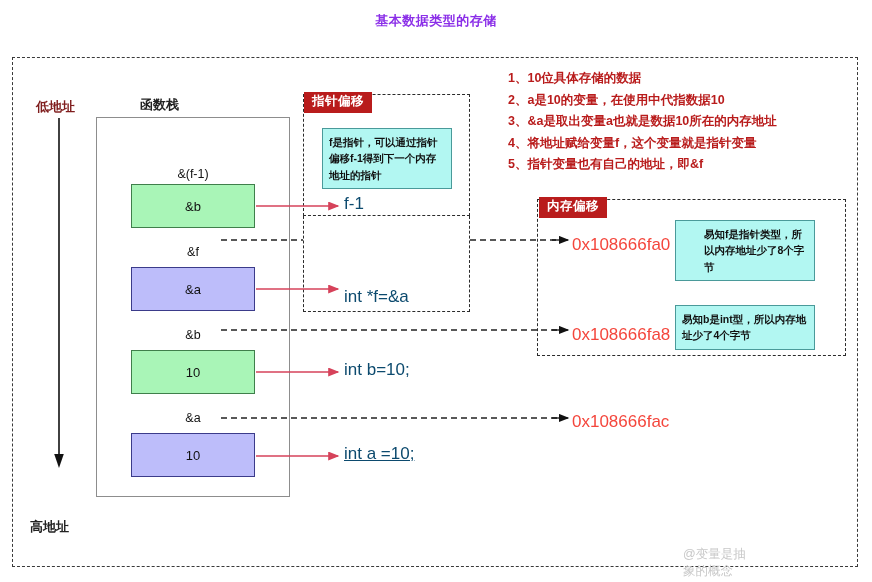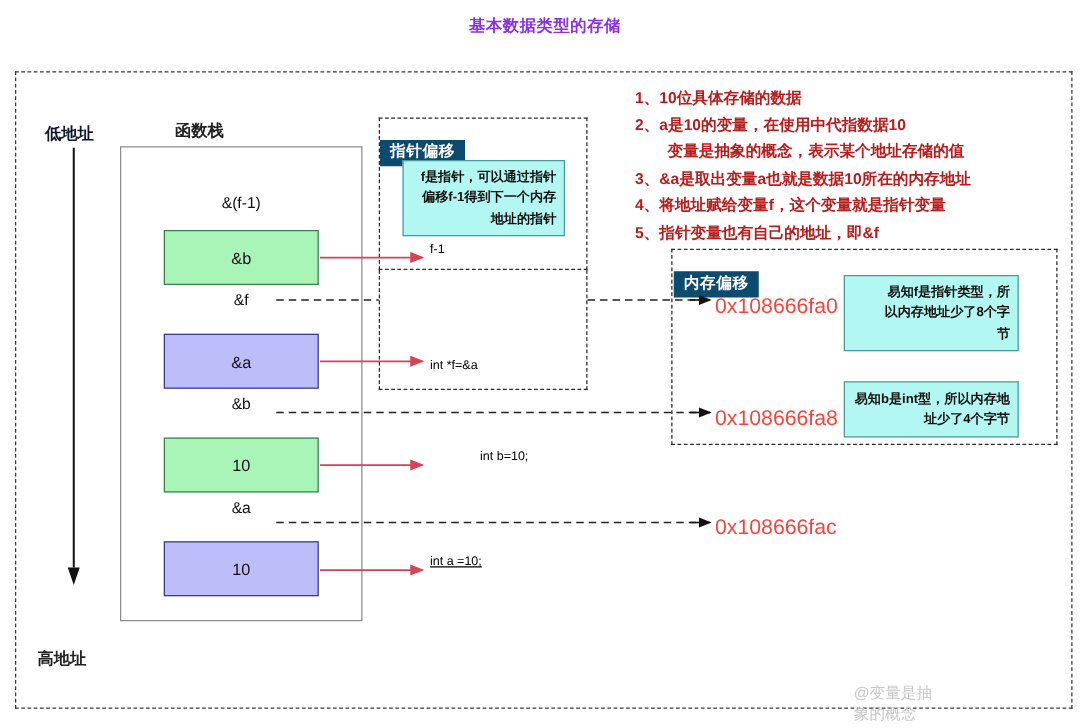--- a/index.html
+++ b/index.html
@@ -39,21 +39,21 @@
     width: 846px;
     height: 510px;
     border: 1.5px dashed #3a3a3a;
     box-sizing: border-box;
   }
 
   
   #low-address-label {
     left: 36px; top: 98px;
     font-size: 13px;
-    color: #0f172a;
+    color: #7f1d1d;
     font-weight: bold;
   }
   #high-address-label {
     left: 30px; top: 518px;
     font-size: 13px;
     color: #222;
     font-weight: bold;
   }
   #address-axis {
     left: 52px; top: 118px;
@@ -74,20 +74,21 @@
     height: 380px;
     border: 1.5px solid #8d8d8d;
     background: #ffffff;
     box-sizing: border-box;
   }
   .slot-label {
     font-size: 12.5px;
     color: #111;
     text-align: center;
     width: 120px;
+    margin-top: 12px;
   }
   .mem-cell {
     width: 124px;
     height: 44px;
     box-sizing: border-box;
     display: flex;
     align-items: center;
     justify-content: center;
     font-size: 13px;
     color: #111;
@@ -96,28 +97,27 @@
     background: #a9f5b7;
     border: 1px solid #3f7f4b;
   }
   .cell-purple {
     background: #bdbdfa;
     border: 1px solid #3b3b8a;
   }
 
   
   .badge {
-    background: #0c4a6e;
+    background: #b91c1c;
     color: #ffffff;
     font-size: 12.5px;
     font-weight: bold;
     padding: 3px 8px 4px 8px;
     line-height: 1.1;
     letter-spacing: .5px;
-    margin-top: 20px;
   }
 
   
   #pointer-offset-panel-top {
     left: 303px; top: 94px;
     width: 167px; height: 122px;
     border: 1.3px dashed #2b2b2b;
     box-sizing: border-box;
   }
   #pointer-offset-panel-bottom {
@@ -134,30 +134,30 @@
     box-sizing: border-box;
   }
 
   
   .note {
     background: #b2f7f2;
     border: 1px solid #4a9a9a;
     color: #111;
     font-size: 10.5px;
     line-height: 1.55;
-    text-align: right;
+    text-align: left;
     padding: 5px 6px;
     box-sizing: border-box;
     font-weight: bold;
   }
 
   
   .code-label {
-    font-size: 10px;
-    color: #000000;
+    font-size: 17px;
+    color: #0c4a6e;
     white-space: nowrap;
   }
 
   
   .addr {
     font-size: 17px;
     color: #f4463c;
     white-space: nowrap;
   }
 
@@ -211,37 +211,36 @@
   <div class="abs slot-label" style="left:133px; top:399px;">&amp;a</div>
   <div class="abs mem-cell cell-purple" style="left:131px; top:433px;">10</div>
 
   <div class="abs" id="pointer-offset-panel-top"></div>
   <div class="abs" id="pointer-offset-panel-bottom"></div>
   <div class="abs badge" style="left:304px; top:92px;">指针偏移</div>
   <div class="abs note" style="left:322px; top:128px; width:130px;">f是指针，可以通过指针偏移f-1得到下一个内存地址的指针</div>
   <div class="abs code-label" style="left:344px; top:194px;">f-1</div>
   <div class="abs code-label" style="left:344px; top:287px;">int *f=&amp;a</div>
 
-  <div class="abs code-label" style="left:344px; top:360px;margin-left:40px;">int b=10;</div>
+  <div class="abs code-label" style="left:344px; top:360px;">int b=10;</div>
   <div class="abs code-label" style="left:344px; top:444px;text-decoration:underline;">int a =10;</div>
 
   <div class="abs" id="memory-offset-panel"></div>
   <div class="abs badge" style="left:539px; top:197px;">内存偏移</div>
 
   <div class="abs addr" style="left:572px; top:235px;">0x108666fa0</div>
   <div class="abs addr" style="left:572px; top:325px;">0x108666fa8</div>
   <div class="abs addr" style="left:572px; top:412px;">0x108666fac</div>
 
   <div class="abs note" style="left:675px; top:220px; width:140px;padding-left:28px;">易知f是指针类型，所以内存地址少了8个字节</div>
   <div class="abs note" style="left:675px; top:305px; width:140px;">易知b是int型，所以内存地址少了4个字节</div>
 
   <div class="abs" id="explain-list">
     <div>1、10位具体存储的数据</div>
     <div>2、a是10的变量，在使用中代指数据10</div>
-    <div class="indent">变量是抽象的概念，表示某个地址存储的值</div>
     <div>3、&amp;a是取出变量a也就是数据10所在的内存地址</div>
     <div>4、将地址赋给变量f，这个变量就是指针变量</div>
     <div>5、指针变量也有自己的地址，即&amp;f</div>
   </div>
 
   <svg class="abs" style="left:0; top:0; width:872px; height:582px; pointer-events:none;">
     <defs>
       <marker id="arrow-red" markerWidth="9" markerHeight="9" refX="7" refY="3.2" orient="auto">
         <path d="M0,0 L8,3.2 L0,6.4 Z" fill="#d6425a"></path>
       </marker>

